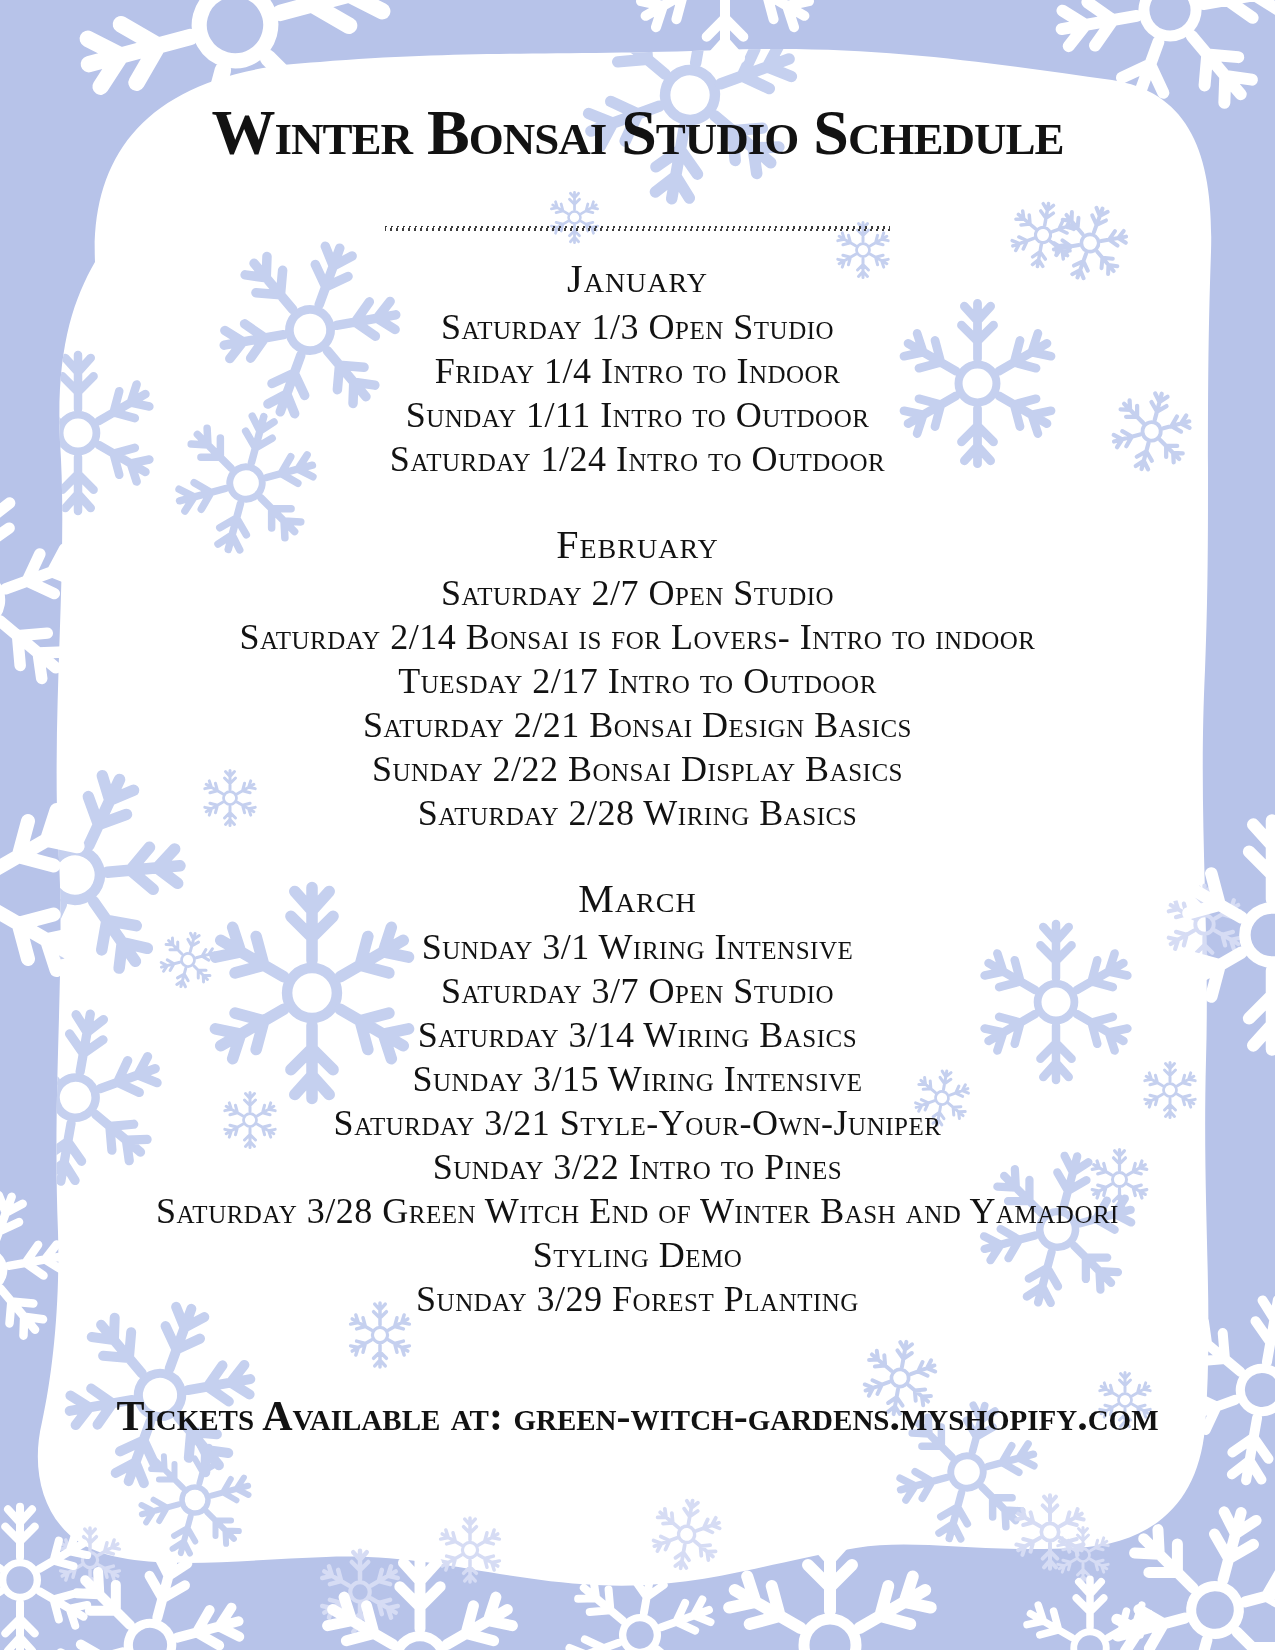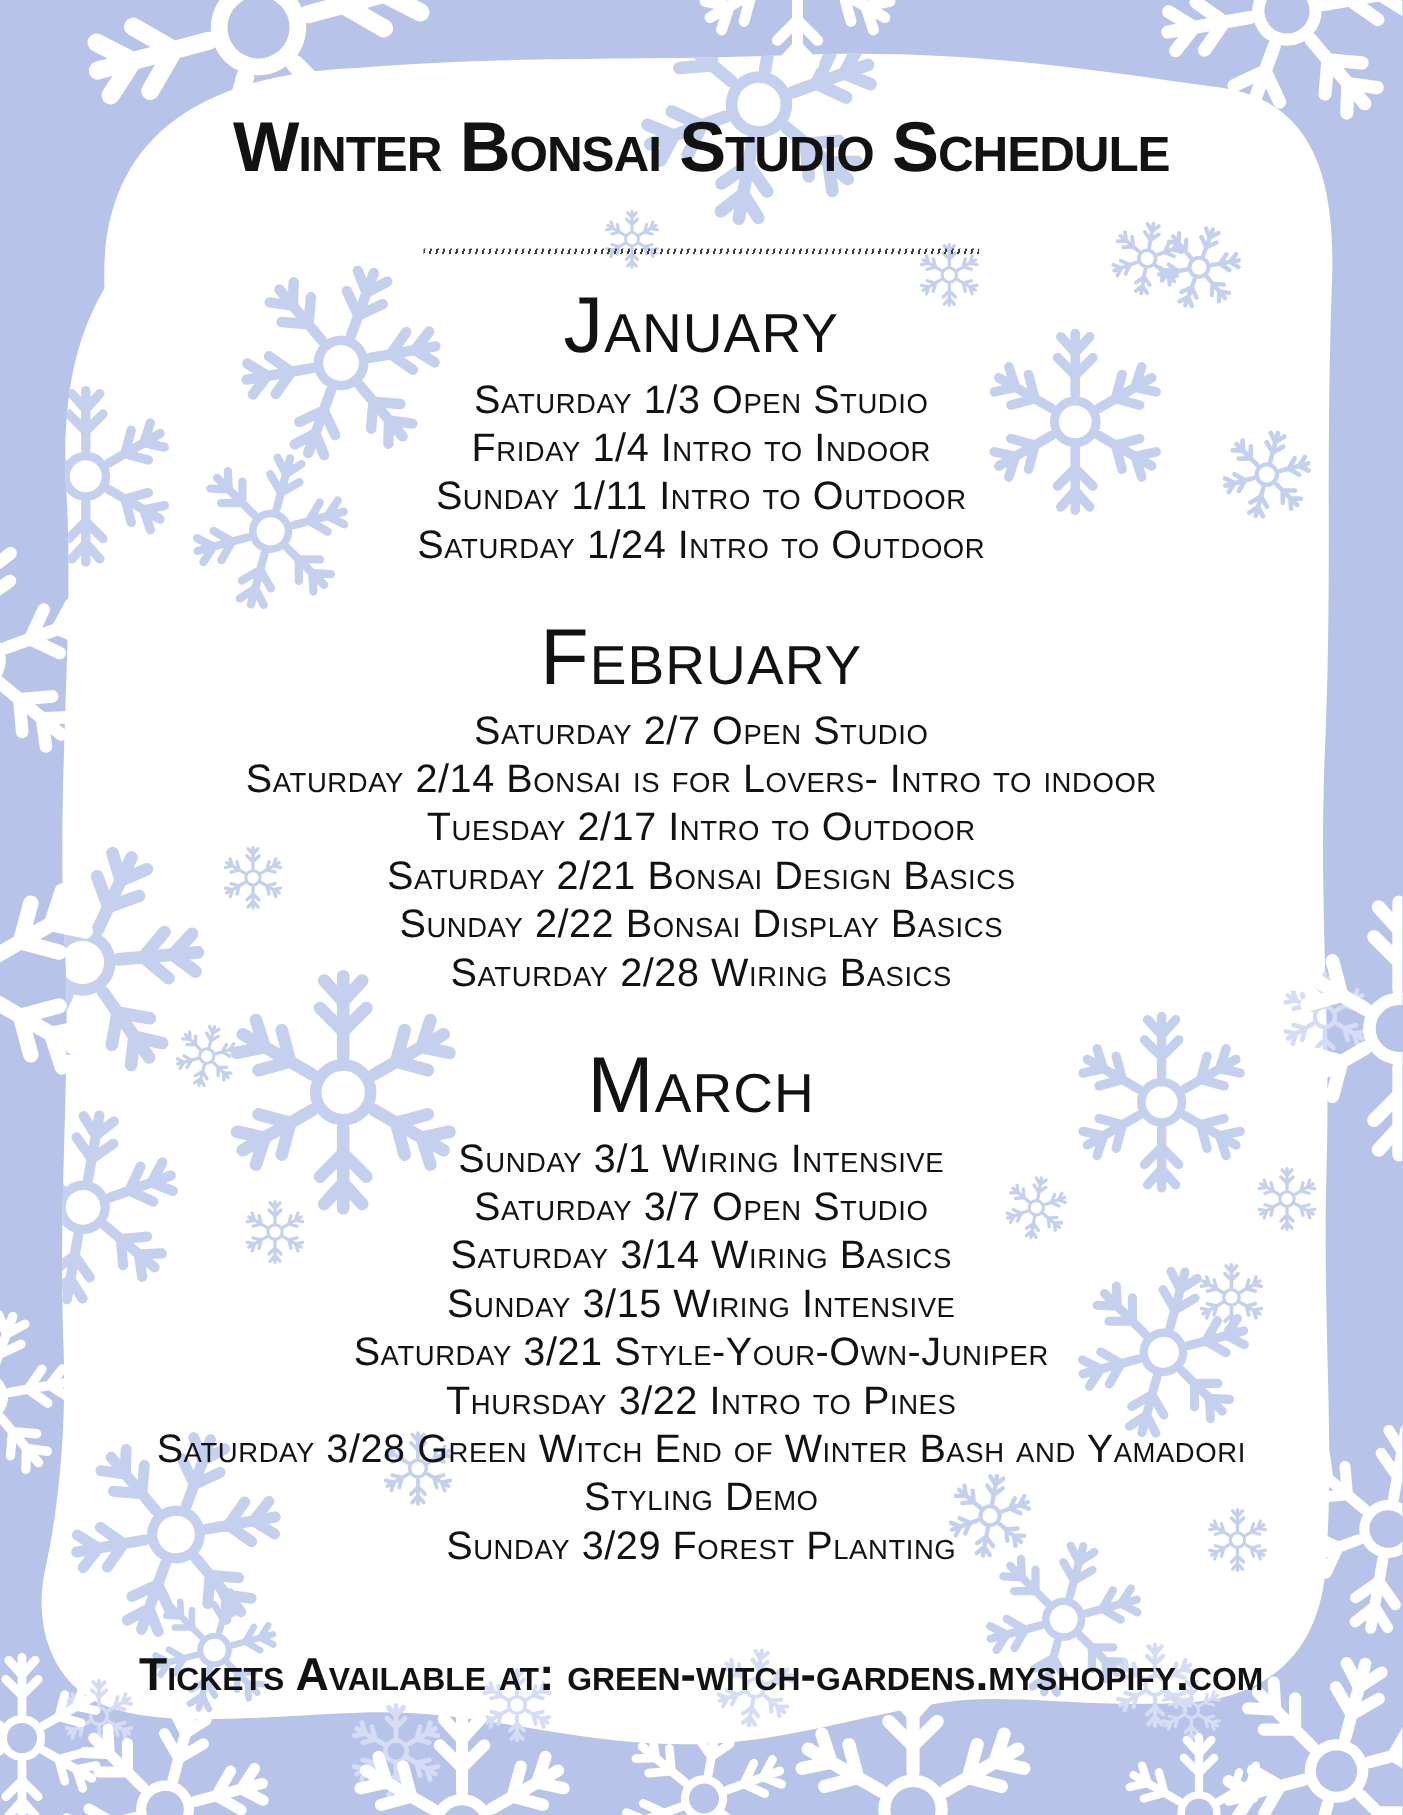--- a/index.html
+++ b/index.html
@@ -4,31 +4,31 @@
 <style>
   :root{
     --border-c:#b7c3e9;
     --flake-light:#c5d0ef;
     --flake-faint:#d6dcf4;
     --paper:#ffffff;
     --ink:#121212;
   }
   html,body{margin:0;padding:0;}
   body{width:1275px;height:1650px;overflow:hidden;background:var(--border-c);}
-  .poster{position:relative;width:1275px;height:1453px;font-family:Liberation Sans, sans-serif;color:var(--ink);}
+  .poster{position:relative;width:1275px;height:1453px;font-family:Liberation Serif, serif;color:var(--ink);}
   .bg{position:absolute;inset:0;display:block;}
   .flake{fill:none;stroke:currentColor;stroke-linecap:round;stroke-linejoin:round;}
   .fl{color:var(--flake-light);}
   .ff{color:var(--flake-faint);}
   .fw{color:var(--paper);}
   .content{position:absolute;inset:0;text-align:center;}
   .title{margin:98px 0 0;font-size:64px;line-height:1.1;font-weight:bold;font-variant:small-caps;letter-spacing:-1px;white-space:nowrap;}
   .divider{margin:58px auto 0;width:505px;height:5px;
     background:repeating-linear-gradient(105deg,#3d3d3d 0 1.8px,transparent 1.8px 5.8px);}
-  .month h2{margin:42px 0 4px;font-size:72px;line-height:1.1;font-weight:normal;font-variant:small-caps;letter-spacing:1px;}
+  .month h2{margin:42px 0 4px;font-size:40px;line-height:1.1;font-weight:normal;font-variant:small-caps;letter-spacing:1px;}
   .month:first-of-type h2{margin-top:26px;}
   .event{margin:0 auto;max-width:1080px;font-size:36px;line-height:44px;font-variant:small-caps;letter-spacing:.5px;}
   .footer{margin:70px auto 0;font-size:42px;line-height:1.2;font-weight:bold;font-variant:small-caps;white-space:nowrap;}
 </style>
 </head>
 <body>
 
 <div class="poster">
 
   <svg class="bg" width="1275" height="1650" viewBox="0 0 1275 1650" aria-hidden="true">
@@ -141,20 +141,20 @@
       <p class="event">Saturday 2/28 Wiring Basics</p>
     </section>
 
     <section class="month">
       <h2>March</h2>
       <p class="event">Sunday 3/1 Wiring Intensive</p>
       <p class="event">Saturday 3/7 Open Studio</p>
       <p class="event">Saturday 3/14 Wiring Basics</p>
       <p class="event">Sunday 3/15 Wiring Intensive</p>
       <p class="event">Saturday 3/21 Style-Your-Own-Juniper</p>
-      <p class="event">Thursday 3/22 Intro to Pines</p>
+      <p class="event">Sunday 3/22 Intro to Pines</p>
       <p class="event">Saturday 3/28 Green Witch End of Winter Bash and Yamadori Styling Demo</p>
       <p class="event">Sunday 3/29 Forest Planting</p>
     </section>
 
     <p class="footer">Tickets Available at: green-witch-gardens.myshopify.com</p>
   </div>
 </div>
 
 </body></html>

